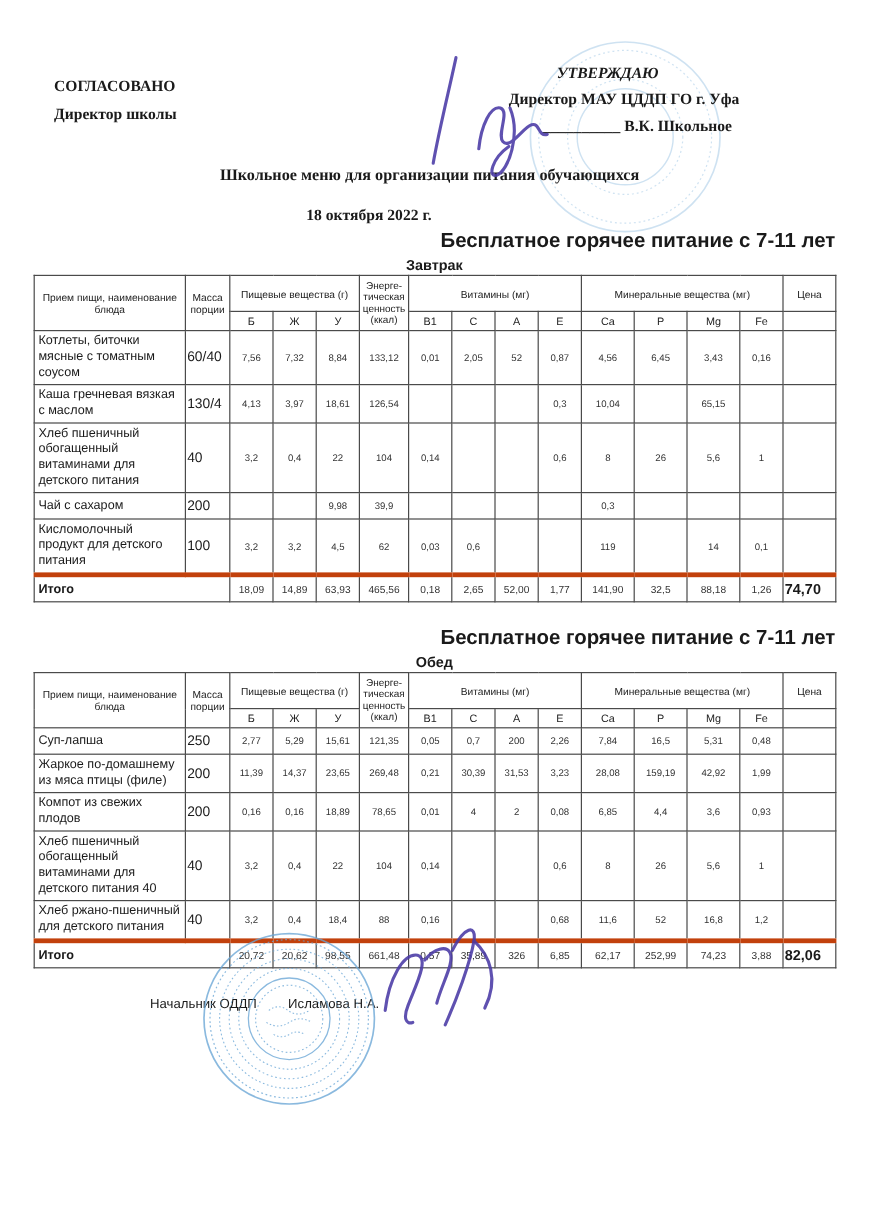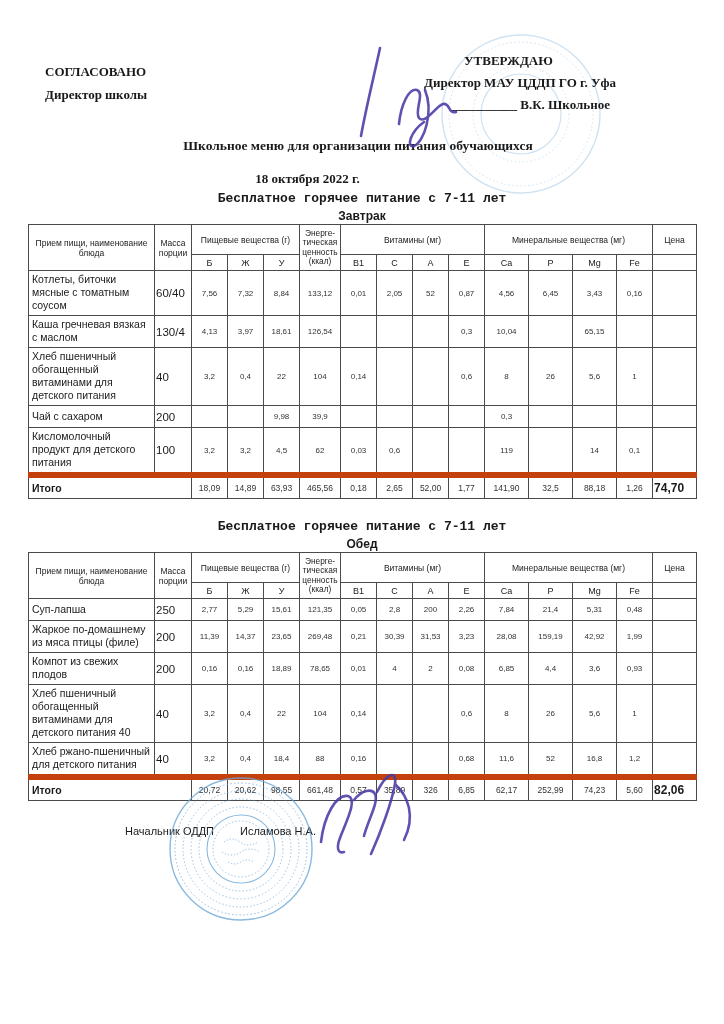--- a/index.html
+++ b/index.html
@@ -5,43 +5,43 @@
   html,body{margin:0;padding:0;}
   body{
     width:724px;height:1024px;position:relative;background:#ffffff;
     font-family:"Liberation Sans",sans-serif;color:#1a1a1a;overflow:hidden;
   }
   
   .hdr-left{position:absolute;left:45px;top:60px;font-family:"Liberation Serif",serif;
     font-weight:bold;font-size:13px;line-height:23px;}
   .hdr-right{position:absolute;left:424px;top:50px;width:262px;font-family:"Liberation Serif",serif;
     font-weight:bold;font-size:13px;line-height:22px;}
-  .hdr-right .l1{padding-left:40px;}
+  .hdr-right .l1{padding-left:40px;font-style:italic;}
   .hdr-right .l3{padding-left:28px;}
   .doc-title{position:absolute;left:0;top:138px;width:716px;text-align:center;
     font-family:"Liberation Serif",serif;font-weight:bold;font-size:13.5px;}
   .doc-date{position:absolute;left:0;top:171px;width:615px;text-align:center;
     font-family:"Liberation Serif",serif;font-weight:bold;font-size:13px;}
   
   .content{position:absolute;left:28px;top:191px;width:668px;}
-  .subtitle{text-align:center;font-family:Liberation Mono, monospace;font-weight:bold;
-    font-size:13px;margin:0 0 3px 0;}
+  .subtitle{text-align:right;font-family:Liberation Sans, sans-serif;font-weight:bold;
+    font-size:17px;margin:0 0 3px 0;}
   .subtitle.second{margin-top:20px;}
   .meal{text-align:center;font-weight:bold;font-size:12px;margin:1px 0 1px 0;}
   table{width:668px;border-collapse:collapse;table-layout:fixed;background:#fff;}
   th,td{border:1px solid #4a4a4a;overflow:hidden;}
   thead th{font-weight:normal;font-size:8.5px;color:#222;padding:1px 2px;text-align:center;
     line-height:10px;vertical-align:middle;}
   thead tr.sub th{height:13px;font-size:9px;}
   thead tr.grp th{height:27px;}
   th.c-energy{font-size:8.3px;line-height:9.5px;padding:1px 1px;}
   td.name{font-size:10.5px;line-height:13px;padding:2px 3px 3px 3px;text-align:left;vertical-align:middle;}
   td.mass{font-size:11.5px;text-align:left;vertical-align:middle;}
   td.num{font-size:8px;text-align:center;color:#333;vertical-align:middle;padding:1px 1px;}
-  tr.total td{border-top:6px solid #c2410c;}
+  tr.total td{border-top:4px solid #c2410c;}
   tr.total td.tlabel{font-weight:bold;font-size:10.5px;text-align:left;padding:2px 3px;}
   tr.total td.num{font-size:8.5px;}
   tr.total td.tprice{font-weight:bold;font-size:12px;text-align:left;}
   tbody td{height:16px;}
   
   .footer{margin-top:24px;padding-left:97px;display:flex;gap:26px;font-size:11px;}
   
   .overlay{position:absolute;left:0;top:0;pointer-events:none;}
   .stamp{color:var(--stamp,#6aa6d6);}
   .ink{color:var(--ink,#4a3aa6);}
@@ -273,25 +273,25 @@
     </thead>
     <tbody>
         <tr>
           <td class="name">Суп-лапша</td>
           <td class="mass">250</td>
           <td class="num">2,77</td>
           <td class="num">5,29</td>
           <td class="num">15,61</td>
           <td class="num">121,35</td>
           <td class="num">0,05</td>
-          <td class="num">2,8</td>
+          <td class="num">0,7</td>
           <td class="num">200</td>
           <td class="num">2,26</td>
           <td class="num">7,84</td>
-          <td class="num">21,4</td>
+          <td class="num">16,5</td>
           <td class="num">5,31</td>
           <td class="num">0,48</td>
           <td class="num"></td>
         </tr>
         <tr>
           <td class="name">Жаркое по-домашнему из мяса птицы (филе)</td>
           <td class="mass">200</td>
           <td class="num">11,39</td>
           <td class="num">14,37</td>
           <td class="num">23,65</td>
@@ -363,21 +363,21 @@
           <td class="num">20,62</td>
           <td class="num">98,55</td>
           <td class="num">661,48</td>
           <td class="num">0,57</td>
           <td class="num">35,89</td>
           <td class="num">326</td>
           <td class="num">6,85</td>
           <td class="num">62,17</td>
           <td class="num">252,99</td>
           <td class="num">74,23</td>
-          <td class="num">5,60</td>
+          <td class="num">3,88</td>
           <td class="tprice">82,06</td>
         </tr>
       </tbody>
   </table>
 
   <div class="footer">
     <span>Начальник ОДДП</span>
     <span>Исламова Н.А.</span>
   </div>
 </div>

